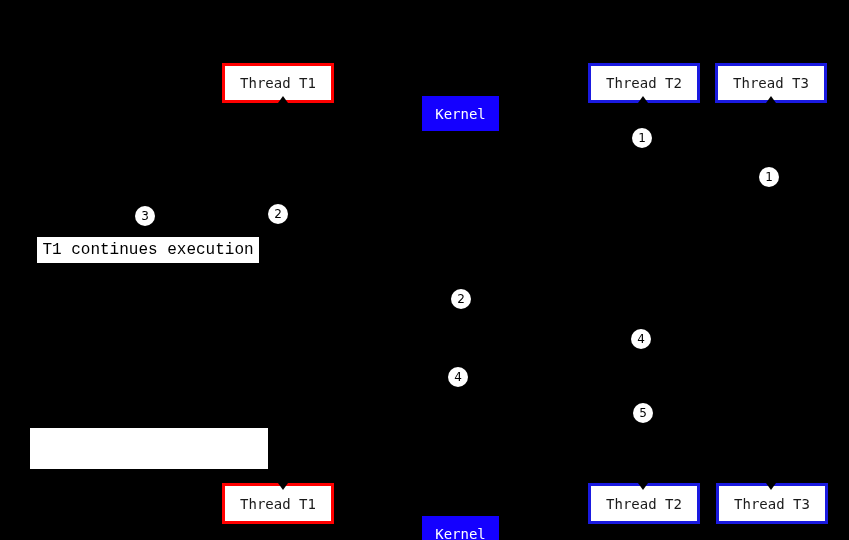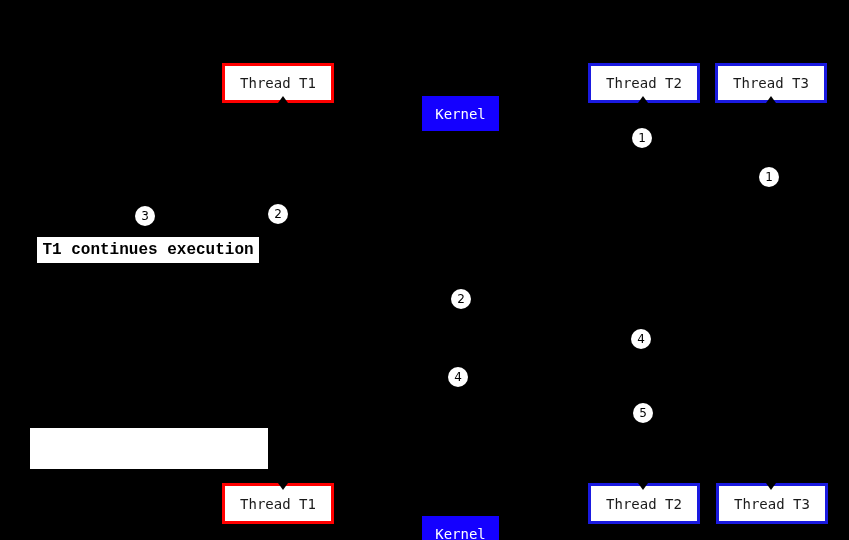--- a/index.html
+++ b/index.html
@@ -51,21 +51,20 @@
     position:absolute;
     left:37px;top:237px;width:222px;height:26px;
     box-sizing:border-box;
     background:var(--box-fill);
     color:#000000;
     font-family:"Liberation Mono", monospace;
     font-size:16px;
     line-height:26px;
     text-align:center;
     white-space:nowrap;
-    font-weight:bold;
   }
   .empty-callout{
     position:absolute;
     left:30px;top:428px;width:238px;height:41px;
     background:var(--box-fill);
   }
   .marker{
     position:absolute;
     width:20px;height:20px;
     border-radius:50%;

